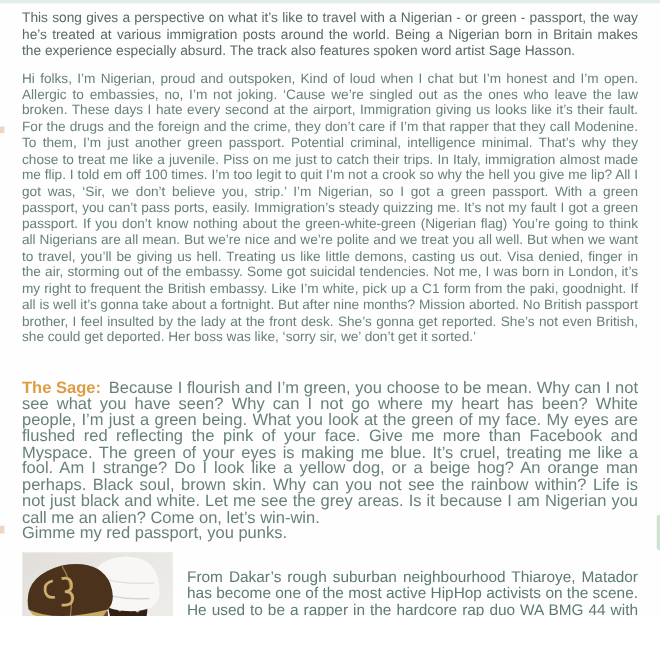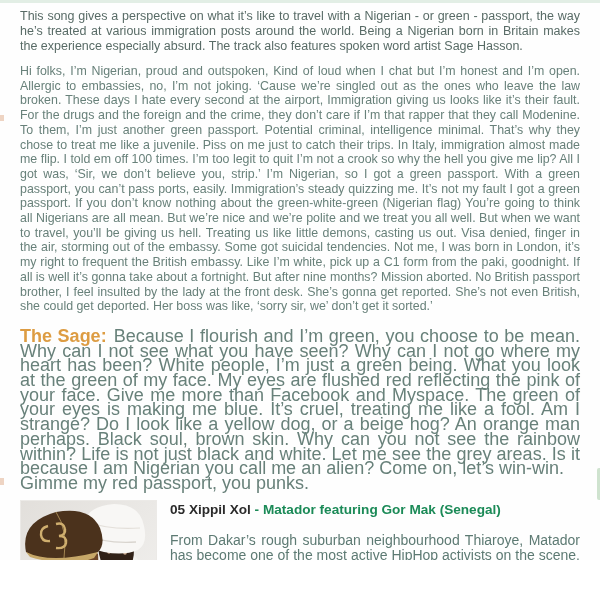--- a/index.html
+++ b/index.html
@@ -30,25 +30,25 @@
   .content { padding:9px 20px 0 20px; }
   p { margin:0; text-align:justify; }
   .intro {
     color:#586b66;
     font-size:12.5px; line-height:15px;
     margin-bottom:10px;
   }
   .lyrics {
     color:#68817a;
     font-size:12.4px; line-height:14.7px;
-    margin-bottom:15px;
+    margin-bottom:32px;
   }
   .sage {
     color:#68817a;
-    font-size:18px; line-height:14.7px;
+    font-size:15px; line-height:14.7px;
   }
   .sage-label {
     color:#dd9c42; font-weight:bold; margin-right:7px;
   }
   .sage-last { display:block; }
   .track-section {
     display:flex; gap:13px;
     margin-top:9px;
     padding:0 20px;
     align-items:flex-start;
@@ -133,19 +133,16 @@
         <g stroke="#cfae6e" fill="none" stroke-width="2.4">
           <path d="M28,26 q-8,2 -7,9 q1,7 9,6"></path>
           <path d="M36,24 q8,-2 9,5 q1,6 -6,7 q8,0 7,7 q-1,6 -10,5"></path>
         </g>
       </g>
 
       <rect x="0" y="0" width="137" height="138" fill="none" stroke="#eceae7" stroke-width="2"></rect>
     </svg>
 
     <div class="track-info">
-      <h3 class="track-title"><span>05 Xippil Xol</span>
-        <span class="green">-</span>
-        <span class="green">Matador featuring Gor Mak (Senegal)</span></h3>
       <p class="bio">From Dakar’s rough suburban neighbourhood Thiaroye, Matador has become one of the most active HipHop activists on the scene. He used to be a rapper in the hardcore rap duo WA BMG 44 with Manou (Lyrical Ceddo). In 2006, he created the Africulturebain complex in Pikine, where rappers, slammers, rollers and dancers can get together, join the DJ school, record in the studio, or get involved with the Festa2H hip-hop and urban culture festival.</p>
     </div>
   </div>
 </div>
 
 </body></html>

